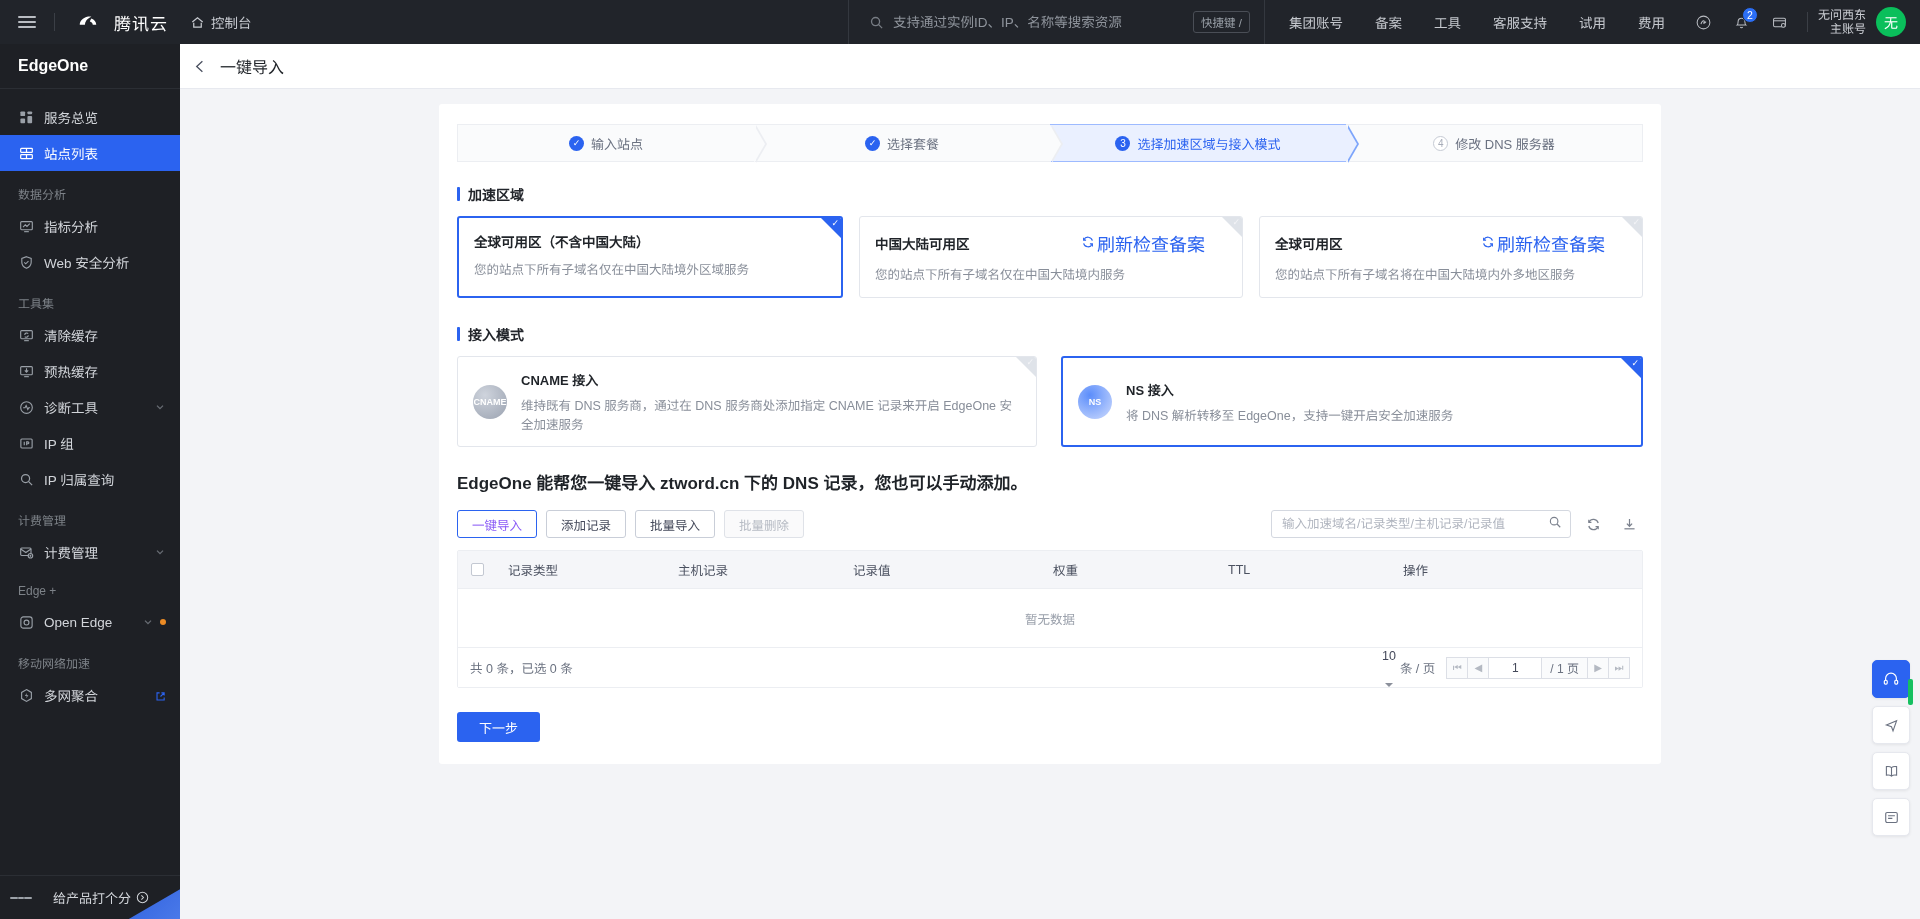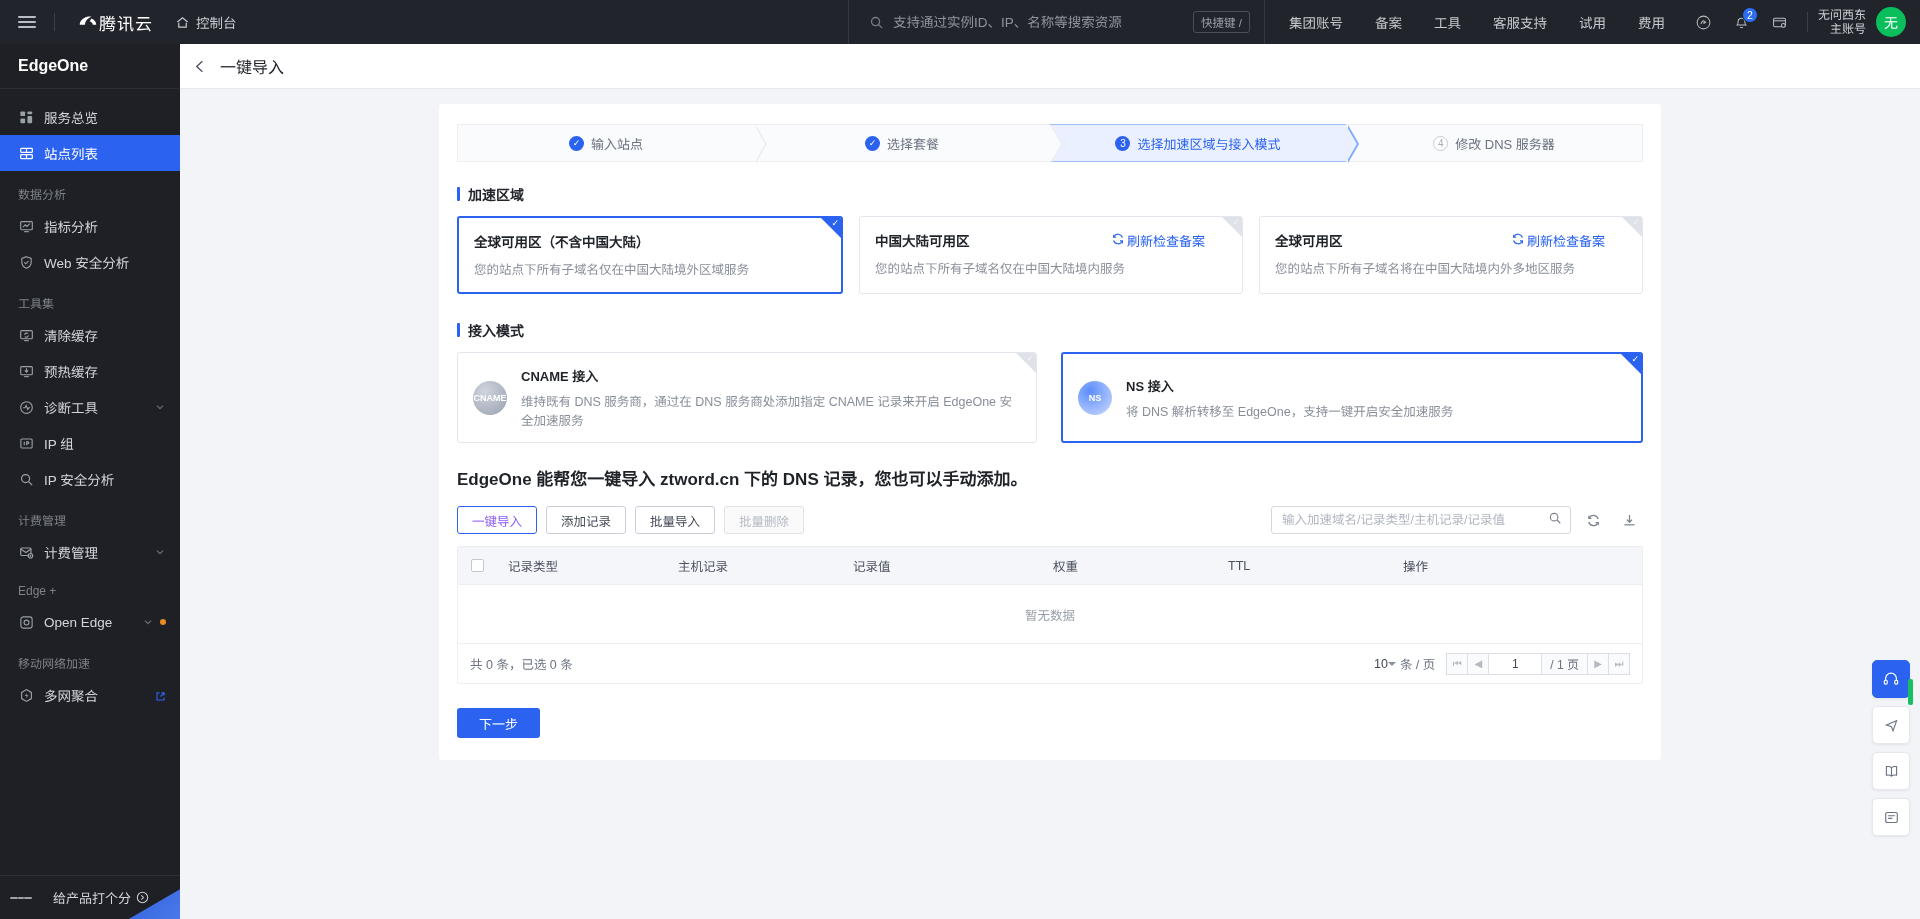--- a/index.html
+++ b/index.html
@@ -17,21 +17,21 @@
     width: 1920px; height: 44px;
     background: #21242a;
     display: flex; align-items: center;
     color: #d7d9dd; font-size: 14px;
     z-index: 40;
   }
   .tb-burger { width: 54px; height: 44px; display: flex; align-items: center; justify-content: center; cursor: pointer; }
   .tb-burger .bars { width: 18px; }
   .tb-burger .bars i { display: block; height: 2px; background: #b9bcc2; margin: 3px 0; border-radius: 1px; }
   .tb-sep { width: 1px; height: 18px; background: #3b3f46; }
-  .tb-brand { display: flex; align-items: center; gap: 0; padding: 0 12px 0 22px; cursor: pointer; }
+  .tb-brand { display: flex; align-items: center; gap: 15px; padding: 0 12px 0 22px; cursor: pointer; }
   .tb-brand .cloud-logo { width: 22px; height: 22px; position: relative; }
   .tb-brand .cloud-logo svg { display: block; }
   .tb-brand .brand-text { font-size: 17px; color: #ffffff; letter-spacing: 1px; }
   .tb-console { display: flex; align-items: center; gap: 6px; padding: 0 10px; color: #c8cbd1; cursor: pointer; font-size: 13.5px; }
   .tb-console .home-ico { width: 15px; height: 15px; }
 
   .tb-spacer { flex: 1 1 auto; }
 
   .tb-searchwrap {
     display: flex; align-items: center;
@@ -226,21 +226,21 @@
     border-left: 20px solid transparent;
   }
   .opt-card.selected .corner { border-top-color: #2b63f0; }
   .opt-card .corner-check {
     position: absolute; top: 1px; right: 2px;
     color: #fff; font-size: 9px; line-height: 9px;
   }
   .opt-card .oc-head { display: flex; align-items: center; justify-content: space-between; padding-right: 22px; text-align: right; }
   .opt-card .oc-title { font-size: 13.5px; font-weight: bold; color: #1f2328; }
   .opt-card .oc-desc { font-size: 12.5px; color: #888e99; margin-top: 8px; }
-  .oc-refresh { display: flex; align-items: center; gap: 2px; color: #2b63f0; font-size: 13px; cursor: pointer; }
+  .oc-refresh { display: flex; align-items: center; gap: 2px; color: #2b63f0; font-size: 18px; cursor: pointer; }
   .oc-refresh svg { width: 14px; height: 14px; }
 
   
   .mode-row { display: flex; gap: 24px; margin-bottom: 22px; }
   .mode-card {
     flex: 1 1 0;
     border: 1px solid #e3e6ec;
     border-radius: 3px;
     background: #fff;
     padding: 13px 15px;
@@ -323,21 +323,21 @@
     font-size: 12.5px; color: #9aa0ab; background: #fff;
   }
   .tfoot {
     display: flex; align-items: center;
     height: 40px; padding: 0 12px;
     border-top: 1px solid #eceef2;
     font-size: 12.5px; color: #6b7280; background: #fff;
   }
   .tfoot .grow { flex: 1 1 auto; }
   .pg-size {
-    display: flex; align-items: center; gap: 0; cursor: pointer; color: #44495a;
+    display: flex; align-items: center; gap: 20px; cursor: pointer; color: #44495a; flex-direction: column;
   }
   .caret-dn { width: 0;height:0;border-left:4px solid transparent;border-right:4px solid transparent;border-top:4px solid #8b909b; }
   .pg-text { margin: 0 12px 0 4px; color: #6b7280; }
   .pg-group { display: flex; align-items: center; }
   .pg-btn {
     width: 22px; height: 22px; border: 1px solid #dcdfe6;
     background: #fafbfc; display: flex; align-items: center; justify-content: center;
     color: #b4b9c2; font-size: 10px; cursor: pointer; margin-left: -1px;
   }
   .pg-input {
@@ -567,21 +567,21 @@
       <span class="sb-label">IP 组</span>
     </div>
 
     <div class="sb-item">
       <span class="sb-ico">
         <svg viewBox="0 0 16 16" width="15" height="15" fill="none" stroke="#9aa0a8" stroke-width="1.3">
             <circle cx="7" cy="7" r="4.3"></circle>
             <path d="M10.3 10.3L14 14"></path>
           </svg>
       </span>
-      <span class="sb-label">IP 安全分析</span>
+      <span class="sb-label">IP 归属查询</span>
     </div>
 
     <div class="sb-group">计费管理</div>
 
     <div class="sb-item">
       <span class="sb-ico">
         <svg viewBox="0 0 16 16" width="15" height="15" fill="none" stroke="#9aa0a8" stroke-width="1.2">
             <rect x="1.8" y="3.2" width="11" height="8" rx="1"></rect>
             <path d="M1.8 4.2L7.3 8l5.5-3.8"></path>
             <circle cx="12.2" cy="11.4" r="2.4" fill="#1e2025"></circle>

